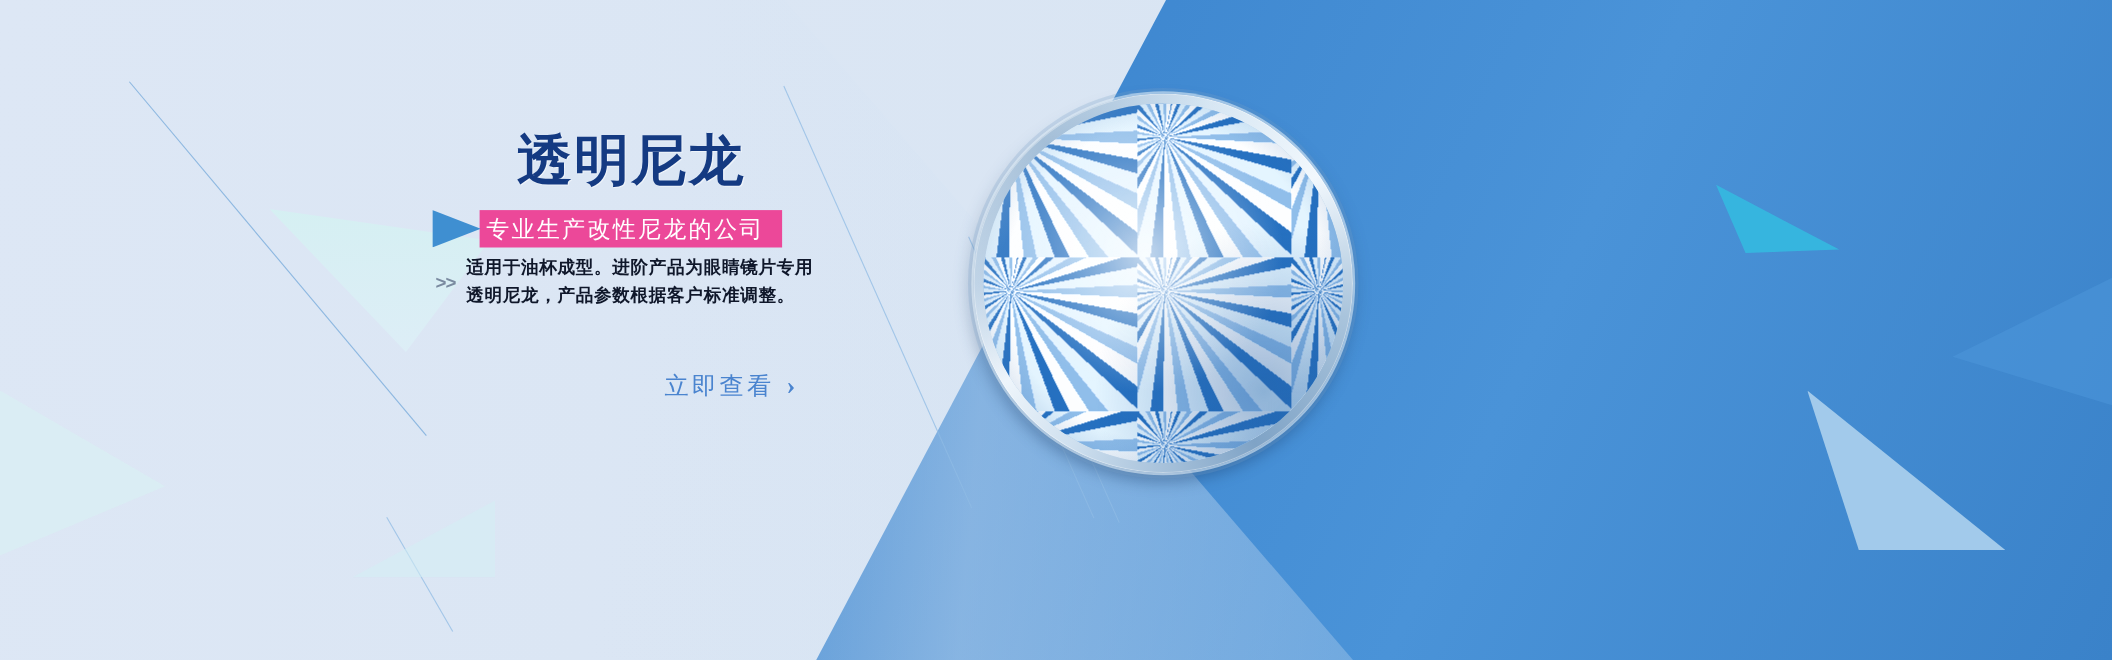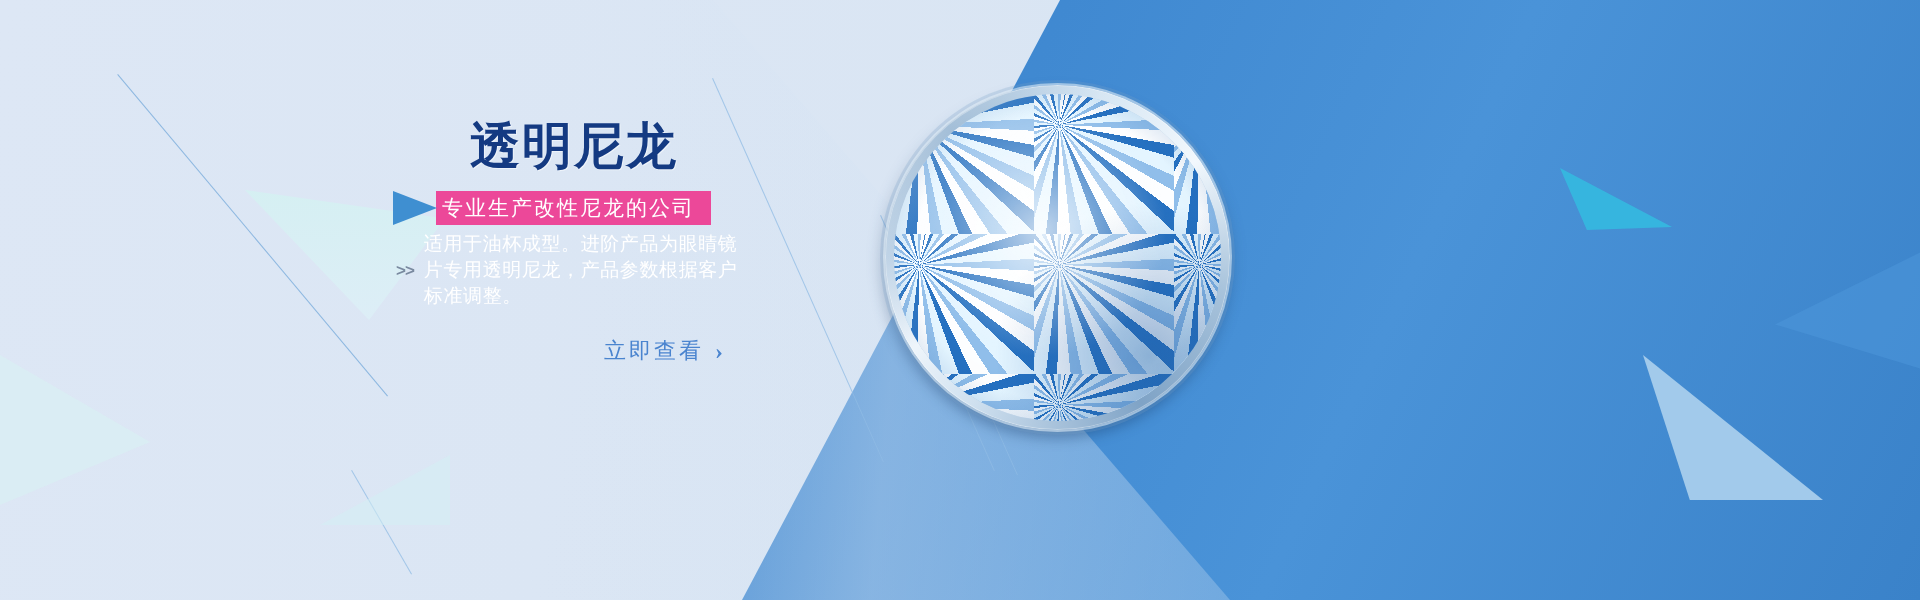--- a/index.html
+++ b/index.html
@@ -246,25 +246,26 @@
   }
   .desc-chevrons {
     font-size: 17px;
     color: #7a8aa0;
     font-weight: bold;
     letter-spacing: -1px;
     margin-right: 10px;
     line-height: 1;
   }
   .desc-text {
-    font-size: 19px;
+    font-size: 16px;
     line-height: 26px;
-    color: #ffffff;
+    color: #0f172a;
     letter-spacing: .6px;
     width: 320px;
+    font-weight: bold;
   }
 
   .cta {
     position: absolute;
     left: 604px;
     top: 336px;
     display: flex;
     align-items: center;
     gap: 11px;
     cursor: pointer;

